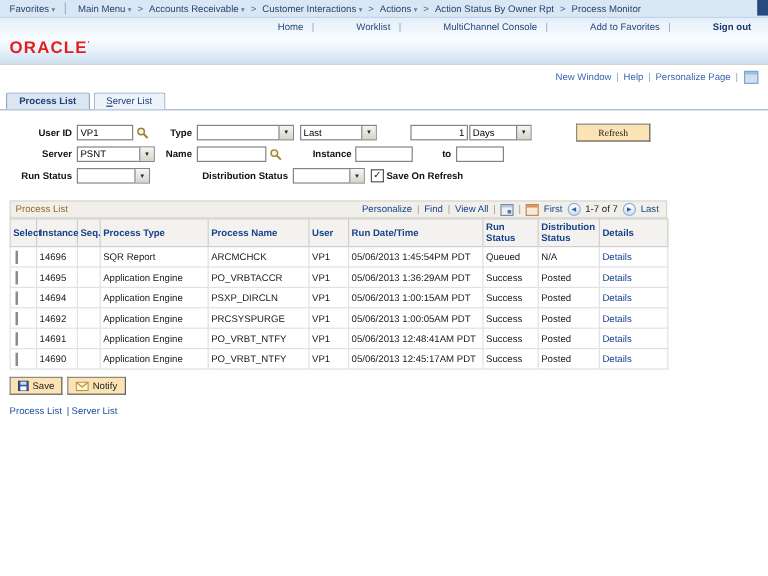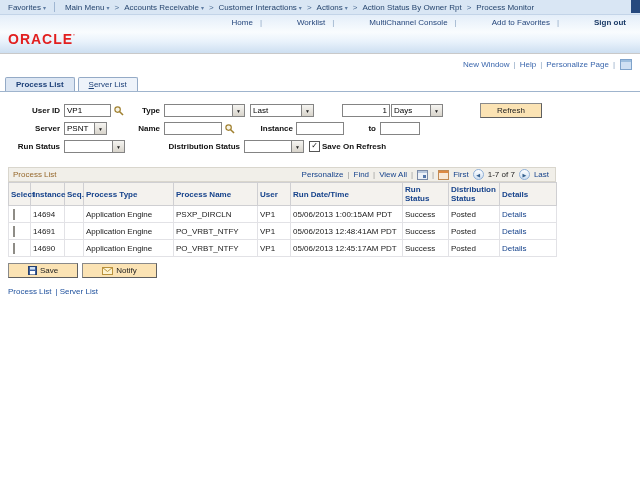--- a/index.html
+++ b/index.html
@@ -82,21 +82,21 @@
   .sel-arrow{
     width:11px;background:linear-gradient(#f6f5f2,#d8d4cb);border-left:1px solid #848484;
     font-size:5px;display:flex;align-items:center;justify-content:center;color:#222;cursor:pointer;
   }
   .lookup{position:absolute;width:10px;height:10px;cursor:pointer;}
   .ps-btn{
     background:#fbe3b4;border:1px solid #8a8a8a;border-right-color:#5f5f5f;border-bottom-color:#5f5f5f;
     font-family:inherit;font-size:8px;color:#222;cursor:pointer;
     display:inline-flex;align-items:center;justify-content:center;gap:3px;
   }
-  #btn-refresh{position:absolute;}
+  #btn-refresh{position:absolute;font-family:Liberation Serif, serif;}
   .chkbox{
     position:absolute;width:9px;height:9px;border:1px solid #555;background:#fff;
     font-size:8px;line-height:8px;text-align:center;color:#111;cursor:pointer;
   }
   #lbl-sor{text-align:left;font-weight:bold;}
 
   
   .grid-area{margin-top:9px;width:548px;}
   .grid-titlebar{
     box-sizing:border-box;height:15px;background:#f1efe9;border:1px solid #d9d6cd;
@@ -136,21 +136,21 @@
   td.dt{white-space:pre;}
   .row-chk{
     width:9px;height:9px;border:1px solid #8e8c86;background:#d7d4cd;margin:0 auto 0 2px;
   }
   .details-link{color:#15428b;}
 
   
   .goback{margin-top:8px;}
   .goback a{color:#1d4f9c;}
   .btn-row{margin-top:6px;display:flex;gap:4px;}
-  .btn-row .ps-btn{height:15px;padding:0 19px;}
+  .btn-row .ps-btn{height:15px;padding:0 6px;}
   .pagelinks{margin-top:9px;}
   .pagelinks a{color:#1d4f9c;margin-right:2px;}
   .pl-sep{color:#1d4f9c;margin:0 2px;}
 </style>
 </head>
 <body>
 
 <div class="crumb-bar">
   <span class="crumb-item">
     <span>Favorites</span><span class="crumb-arrow">▾</span>
@@ -195,21 +195,21 @@
         <span class="sel-arrow">▼</span>
     </div>
     <input class="fa-ctl tin right" style="left: 334px; top: 4px; width: 48px;" value="1">
     <div class="fa-ctl select" style="left:383px;top:4px;width:52px;">
       <span class="sel-val">Days</span>
         <span class="sel-arrow">▼</span>
     </div>
     <button id="btn-refresh" class="ps-btn" style="left:472px;top:3px;width:62px;height:15px;">Refresh</button>
 
     <span class="fa-lbl" style="left:0;top:22px;width:52px;">Server</span>
-    <div class="fa-ctl select" style="left:56px;top:22px;width:43px;">
+    <div class="fa-ctl select" style="left:56px;top:22px;width:65px;">
       <span class="sel-val">PSNT</span>
         <span class="sel-arrow">▼</span>
     </div>
     <span class="fa-lbl" style="left:112px;top:22px;width:40px;">Name</span>
     <input class="fa-ctl tin" style="left: 156px; top: 22px; width: 58px;" value="">
     <svg class="lookup" style="left:217px;top:24px;" viewBox="0 0 10 10">
         <circle cx="3.6" cy="3.6" r="2.7" fill="#f7f3e4" stroke="#a08030" stroke-width="1.2"></circle>
         <line x1="5.7" y1="5.7" x2="9" y2="9" stroke="#a08030" stroke-width="1.6"></line>
       </svg>
     <span class="fa-lbl" style="left:240px;top:22px;width:45px;">Instance</span>
@@ -276,26 +276,62 @@
             <th>User</th>
             <th>Run Date/Time</th>
             <th>Run Status</th>
             <th>Distribution Status</th>
             <th>Details</th>
           </tr>
         </thead>
       <tbody id="grid-body">
           <tr>
             <td><span class="row-chk"></span></td>
+            <td>14696</td>
+            <td></td>
+            <td>SQR Report</td>
+            <td>ARCMCHCK</td>
+            <td>VP1</td>
+            <td class="dt">05/06/2013  1:45:54PM PDT</td>
+            <td>Queued</td>
+            <td>N/A</td>
+            <td><a class="details-link">Details</a></td>
+          </tr>
+          <tr>
+            <td><span class="row-chk"></span></td>
+            <td>14695</td>
+            <td></td>
+            <td>Application Engine</td>
+            <td>PO_VRBTACCR</td>
+            <td>VP1</td>
+            <td class="dt">05/06/2013  1:36:29AM PDT</td>
+            <td>Success</td>
+            <td>Posted</td>
+            <td><a class="details-link">Details</a></td>
+          </tr>
+          <tr>
+            <td><span class="row-chk"></span></td>
             <td>14694</td>
             <td></td>
             <td>Application Engine</td>
             <td>PSXP_DIRCLN</td>
             <td>VP1</td>
             <td class="dt">05/06/2013  1:00:15AM PDT</td>
+            <td>Success</td>
+            <td>Posted</td>
+            <td><a class="details-link">Details</a></td>
+          </tr>
+          <tr>
+            <td><span class="row-chk"></span></td>
+            <td>14692</td>
+            <td></td>
+            <td>Application Engine</td>
+            <td>PRCSYSPURGE</td>
+            <td>VP1</td>
+            <td class="dt">05/06/2013  1:00:05AM PDT</td>
             <td>Success</td>
             <td>Posted</td>
             <td><a class="details-link">Details</a></td>
           </tr>
           <tr>
             <td><span class="row-chk"></span></td>
             <td>14691</td>
             <td></td>
             <td>Application Engine</td>
             <td>PO_VRBT_NTFY</td>

